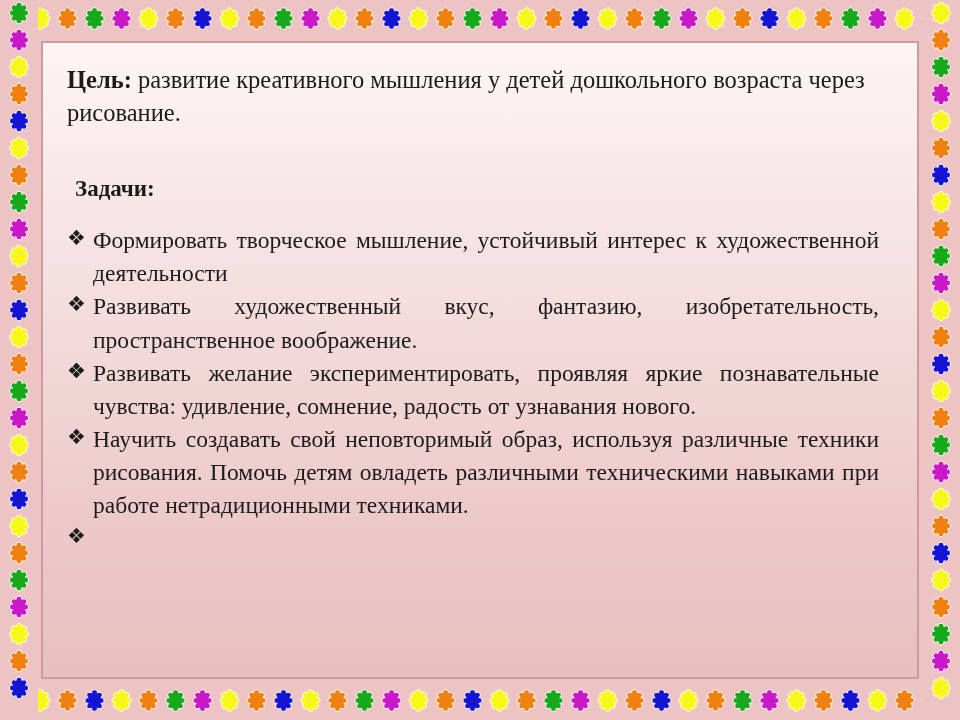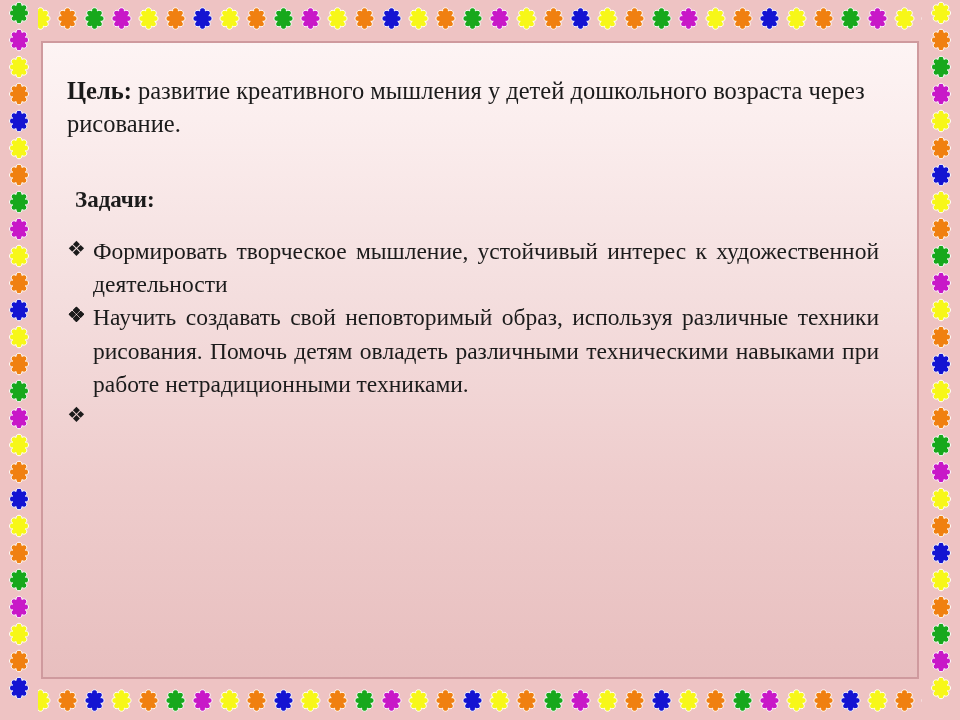--- a/index.html
+++ b/index.html
@@ -103,21 +103,21 @@
     top: 0; left: 0; right: 0; bottom: 0;
     padding: 12px 32px 10px 24px;
     box-sizing: border-box;
     color: #1b1b1b;
   }
 
   .goal-para {
     font-size: 24.5px;
     line-height: 1.36;
     text-align: left;
-    margin: 19px 0 0 0;
+    margin: 8px 0 0 0;
     padding-right: 14px;
   }
   .goal-label {
     font-weight: bold;
   }
 
   .tasks-heading {
     font-size: 23px;
     font-weight: bold;
     margin: 45px 0 12px 8px;
@@ -173,26 +173,28 @@
 
       <div class="tasks-heading">Задачи:</div>
 
       <ul class="task-list">
         <li class="task-item">
           <span class="task-bullet">❖</span>
           <span>Формировать творческое мышление, устойчивый интерес к художественной деятельности</span>
         </li>
         <li class="task-item">
           <span class="task-bullet">❖</span>
+          <span>Развивать художественный вкус, фантазию, изобретательность, пространственное воображение.</span>
         </li>
         <li class="task-item">
           <span class="task-bullet">❖</span>
         </li>
         <li class="task-item">
           <span class="task-bullet">❖</span>
+          <span>Развивать желание экспериментировать, проявляя яркие познавательные чувства: удивление, сомнение, радость от узнавания нового.</span>
         </li>
         <li class="task-item">
           <span class="task-bullet">❖</span>
           <span>Научить создавать свой неповторимый образ, используя различные техники рисования. Помочь детям овладеть различными техническими навыками при работе нетрадиционными техниками.</span>
         </li>
         <li class="task-item">
           <span class="task-bullet">❖</span>
         </li>
       </ul>
 

